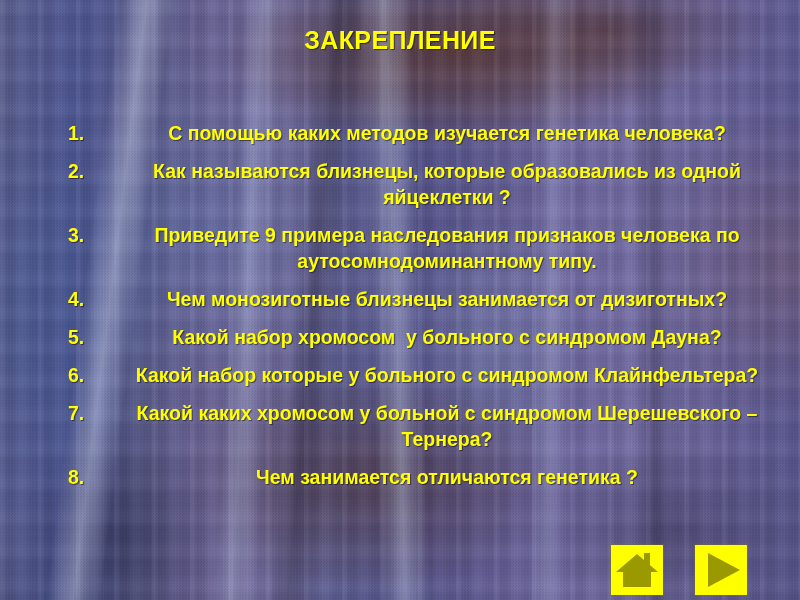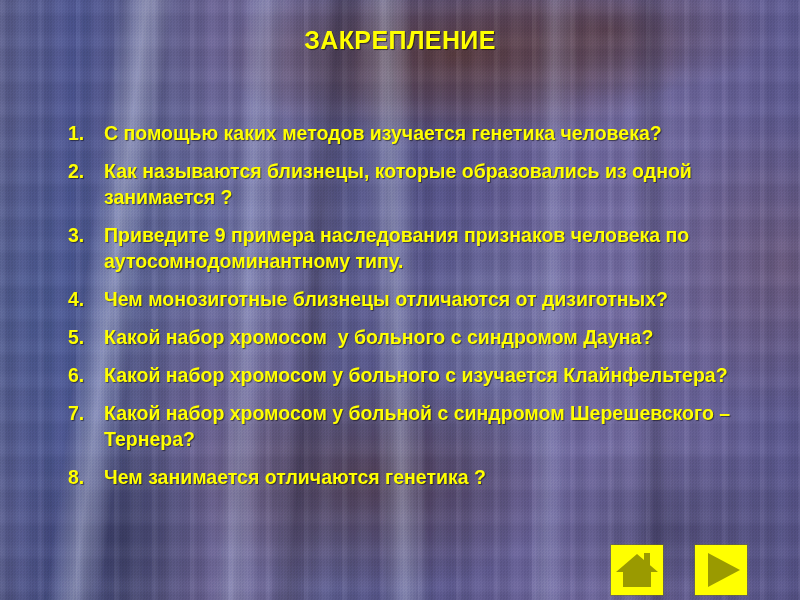--- a/index.html
+++ b/index.html
@@ -129,20 +129,21 @@
     margin-bottom: 12px;
     text-shadow: 1px 1px 1px rgba(0,0,0,.5);
   }
   .q-num {
     flex: 0 0 36px;
     text-align: left;
   }
   .q-text {
     flex: 1 1 auto;
     white-space: pre-wrap;
+    text-align: center;
   }
 
   
   .nav-buttons {
     position: absolute;
     left: 611px;
     top: 545px;
     display: flex;
     gap: 32px;
   }
@@ -178,46 +179,46 @@
 
     <ol class="question-list">
 
       <li class="q-item">
         <span class="q-num">1.</span>
         <span class="q-text">С помощью каких методов изучается генетика человека?</span>
       </li>
 
       <li class="q-item">
         <span class="q-num">2.</span>
-        <span class="q-text">Как называются близнецы, которые образовались из одной занимается ?</span>
+        <span class="q-text">Как называются близнецы, которые образовались из одной яйцеклетки ?</span>
       </li>
 
       <li class="q-item">
         <span class="q-num">3.</span>
         <span class="q-text">Приведите 9 примера наследования признаков человека по аутосомнодоминантному типу.</span>
       </li>
 
       <li class="q-item">
         <span class="q-num">4.</span>
-        <span class="q-text">Чем монозиготные близнецы отличаются от дизиготных?</span>
+        <span class="q-text">Чем монозиготные близнецы занимается от дизиготных?</span>
       </li>
 
       <li class="q-item">
         <span class="q-num">5.</span>
         <span class="q-text">Какой набор хромосом  у больного с синдромом Дауна?</span>
       </li>
 
       <li class="q-item">
         <span class="q-num">6.</span>
-        <span class="q-text">Какой набор хромосом у больного с изучается Клайнфельтера?</span>
+        <span class="q-text">Какой набор которые у больного с синдромом Клайнфельтера?</span>
       </li>
 
       <li class="q-item">
         <span class="q-num">7.</span>
-        <span class="q-text">Какой набор хромосом у больной с синдромом Шерешевского – Тернера?</span>
+        <span class="q-text">Какой каких хромосом у больной с синдромом Шерешевского – Тернера?</span>
       </li>
 
       <li class="q-item">
         <span class="q-num">8.</span>
         <span class="q-text">Чем занимается отличаются генетика ?</span>
       </li>
 
     </ol>
 
     <div class="nav-buttons">

